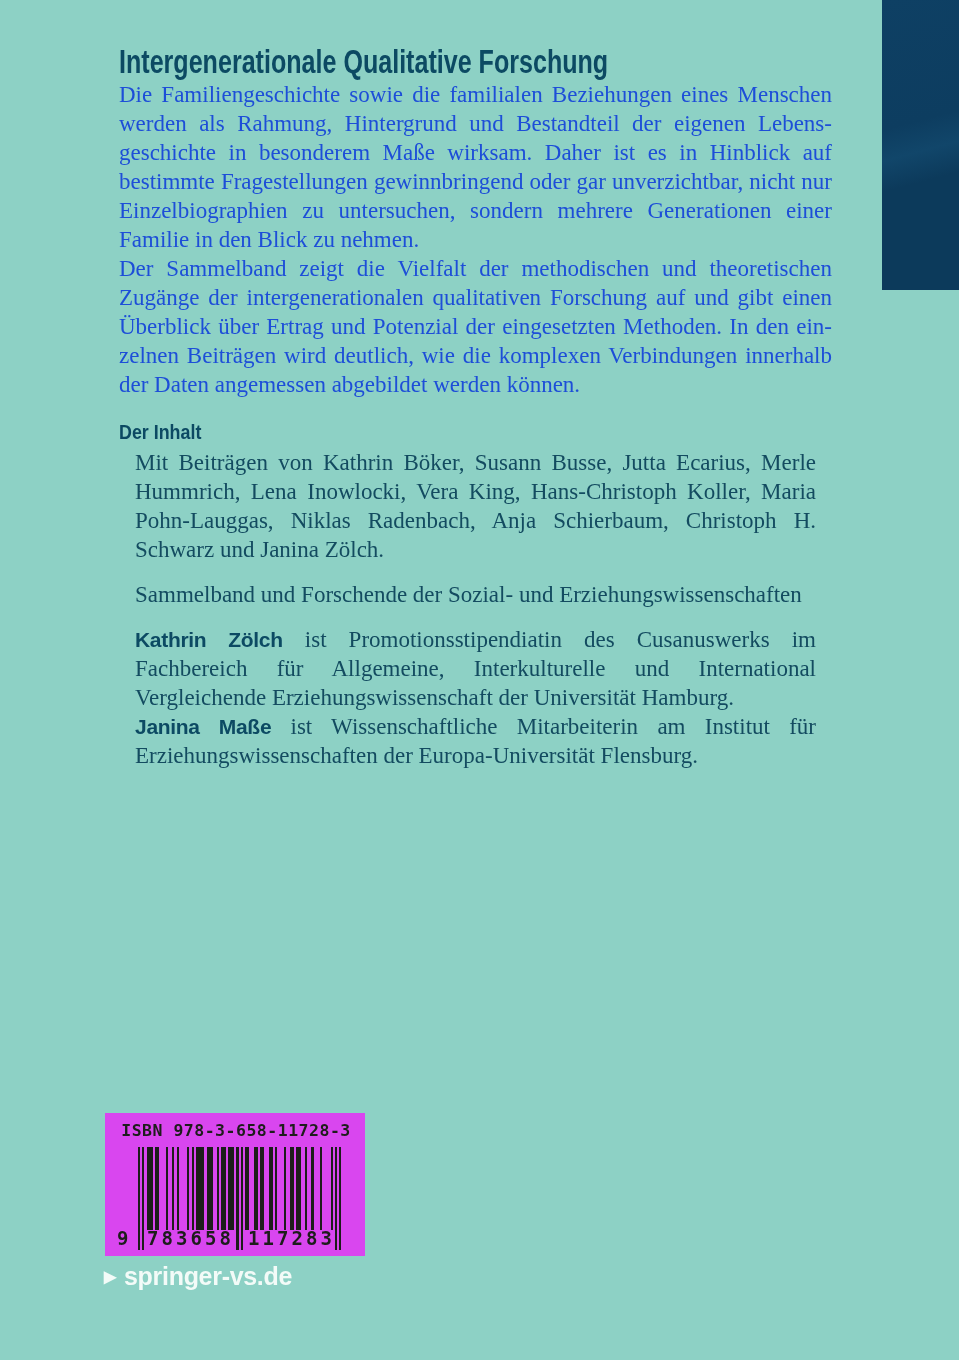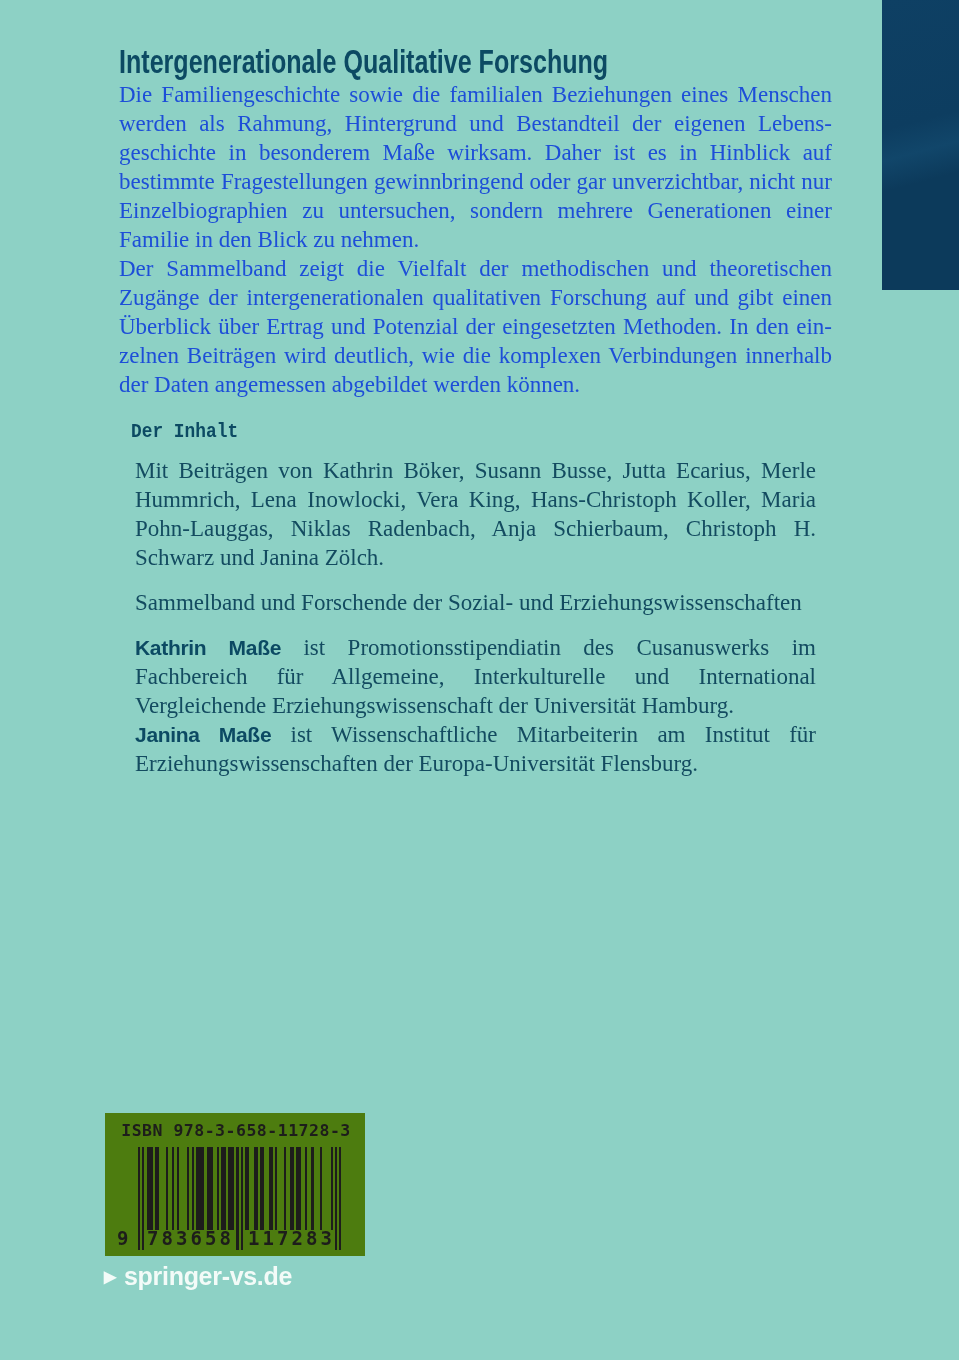--- a/index.html
+++ b/index.html
@@ -51,23 +51,23 @@
   p.blurb {
     margin: 0;
     font-size: 23px;
     line-height: 29px;
     text-align: justify;
     color: #1d4ed8;
   }
   .blurb-1 { margin-top: 26px; }
   .blurb-2 { margin-top: 12px; }
   .sans-heading {
-    margin: 12px;
+    margin: 0;
     margin-top: 21px;
-    font-family: Liberation Mono, monospace;
+    font-family: Liberation Sans, sans-serif;
     font-weight: 700;
     font-size: 21px;
     line-height: 24px;
     color: #0c4a63;
     display: block;
   }
   .sans-heading > span {
     display: inline-block;
     transform: scaleX(0.85);
     transform-origin: 0 50%;
@@ -95,21 +95,21 @@
     letter-spacing: -0.3px;
     color: #0c4a63;
   }
   
   .barcode-box {
     position: absolute;
     left: 105px;
     top: 1113px;
     width: 260px;
     height: 143px;
-    background: #4d7c0f;
+    background: #d946ef;
   }
   .isbn-label {
     position: absolute;
     top: 8px;
     left: 8px;
     right: 6px;
     text-align: center;
     font-family: "DejaVu Sans Mono", monospace;
     font-weight: 700;
     font-size: 16.5px;
@@ -190,21 +190,21 @@
     <p class="blurb blurb-2">Der Sammelband zeigt die Vielfalt der methodischen und theoretischen Zugänge der intergenerationalen qualitativen Forschung auf und gibt einen Überblick über Ertrag und Potenzial der eingesetzten Methoden. In den ein­zelnen Beiträgen wird deutlich, wie die komplexen Verbindungen innerhalb der Daten angemessen abgebildet werden können.</p>
 
     <h2 class="sans-heading">
       <span>Der Inhalt</span>
     </h2>
     <p class="section-body">Mit Beiträgen von Kathrin Böker, Susann Busse, Jutta Ecarius, Merle Hummrich, Lena Inowlocki, Vera King, Hans-Christoph Koller, Maria Pohn-Lauggas, Niklas Radenbach, Anja Schierbaum, Christoph H. Schwarz und Janina Zölch.</p>
 
     <p class="section-body">Sammelband und Forschende der Sozial- und Erziehungswissenschaften</p>
 
     <div class="editors section-body">
-      <p><span class="editor-name">Kathrin Maße</span><span> ist Promotionsstipendiatin des Cusanuswerks im Fachbereich für Allgemeine, Interkulturelle und International Vergleichende Erzie­hungswissenschaft der Universität Hamburg.</span></p>
+      <p><span class="editor-name">Kathrin Zölch</span><span> ist Promotionsstipendiatin des Cusanuswerks im Fachbereich für Allgemeine, Interkulturelle und International Vergleichende Erzie­hungswissenschaft der Universität Hamburg.</span></p>
       <p><span class="editor-name">Janina Maße</span><span> ist Wissenschaftliche Mitarbeiterin am Institut für Erziehungs­wissenschaften der Europa-Universität Flensburg.</span></p>
     </div>
 
   </div>
 
   <div class="barcode-box">
     <div class="isbn-label">ISBN 978-3-658-11728-3</div>
     <div class="bars"><span class="bc-m bar tall"></span><span class="bc-m tall"></span><span class="bc-m bar tall"></span><span class="bc-m"></span><span class="bc-m bar"></span><span class="bc-m bar"></span><span class="bc-m bar"></span><span class="bc-m"></span><span class="bc-m bar"></span><span class="bc-m bar"></span><span class="bc-m"></span><span class="bc-m"></span><span class="bc-m"></span><span class="bc-m bar"></span><span class="bc-m"></span><span class="bc-m"></span><span class="bc-m bar"></span><span class="bc-m"></span><span class="bc-m bar"></span><span class="bc-m"></span><span class="bc-m"></span><span class="bc-m"></span><span class="bc-m"></span><span class="bc-m bar"></span><span class="bc-m"></span><span class="bc-m bar"></span><span class="bc-m"></span><span class="bc-m bar"></span><span class="bc-m bar"></span><span class="bc-m bar"></span><span class="bc-m bar"></span><span class="bc-m"></span><span class="bc-m bar"></span><span class="bc-m bar"></span><span class="bc-m bar"></span><span class="bc-m"></span><span class="bc-m"></span><span class="bc-m bar"></span><span class="bc-m"></span><span class="bc-m bar"></span><span class="bc-m bar"></span><span class="bc-m"></span><span class="bc-m bar"></span><span class="bc-m bar"></span><span class="bc-m bar"></span><span class="bc-m tall"></span><span class="bc-m bar tall"></span><span class="bc-m tall"></span><span class="bc-m bar tall"></span><span class="bc-m tall"></span><span class="bc-m bar"></span><span class="bc-m bar"></span><span class="bc-m"></span><span class="bc-m"></span><span class="bc-m bar"></span><span class="bc-m bar"></span><span class="bc-m"></span><span class="bc-m bar"></span><span class="bc-m bar"></span><span class="bc-m"></span><span class="bc-m"></span><span class="bc-m bar"></span><span class="bc-m bar"></span><span class="bc-m"></span><span class="bc-m bar"></span><span class="bc-m"></span><span class="bc-m"></span><span class="bc-m"></span><span class="bc-m bar"></span><span class="bc-m"></span><span class="bc-m"></span><span class="bc-m bar"></span><span class="bc-m bar"></span><span class="bc-m"></span><span class="bc-m bar"></span><span class="bc-m bar"></span><span class="bc-m"></span><span class="bc-m"></span><span class="bc-m bar"></span><span class="bc-m"></span><span class="bc-m"></span><span class="bc-m bar"></span><span class="bc-m"></span><span class="bc-m"></span><span class="bc-m"></span><span class="bc-m bar"></span><span class="bc-m"></span><span class="bc-m"></span><span class="bc-m"></span><span class="bc-m"></span><span class="bc-m bar"></span><span class="bc-m"></span><span class="bc-m bar tall"></span><span class="bc-m tall"></span><span class="bc-m bar tall"></span></div>
     <div class="ean-first">9</div>
     <div class="ean-group ean-group-1">

